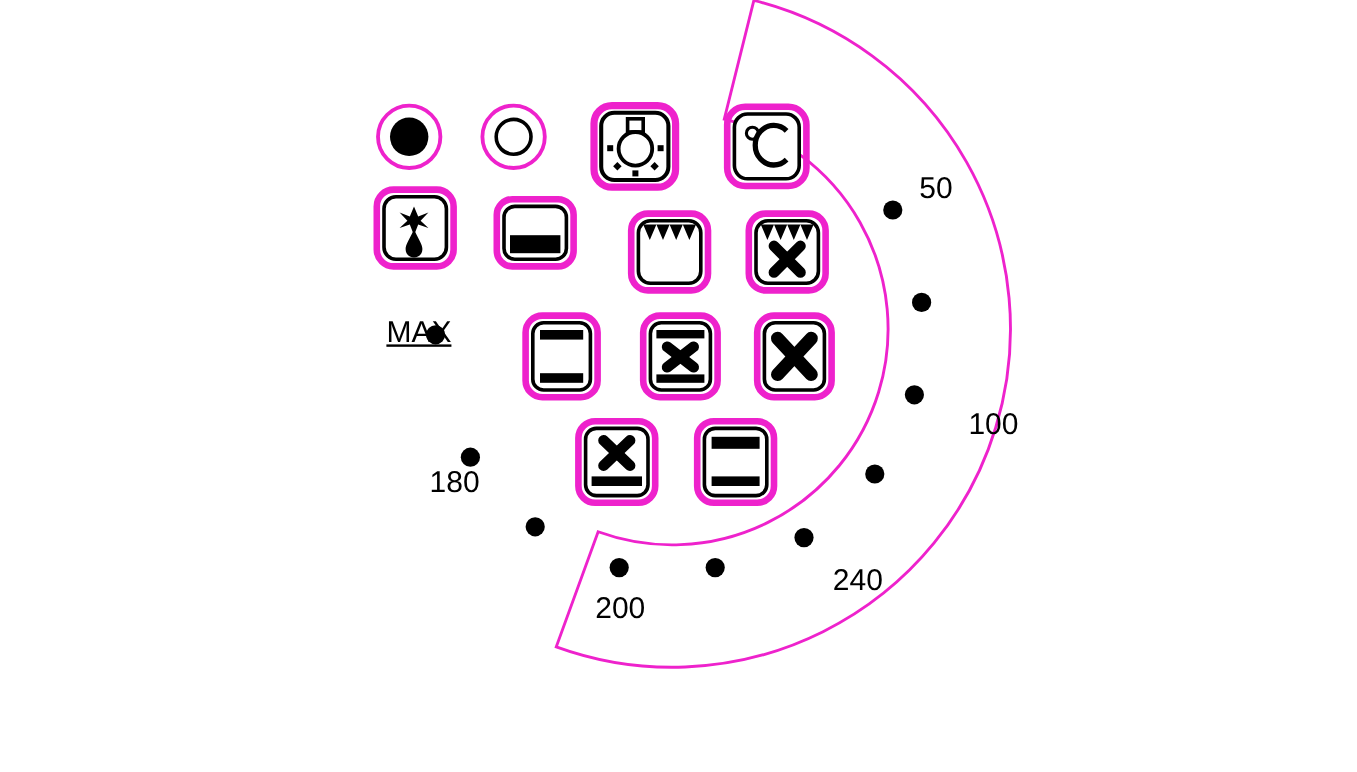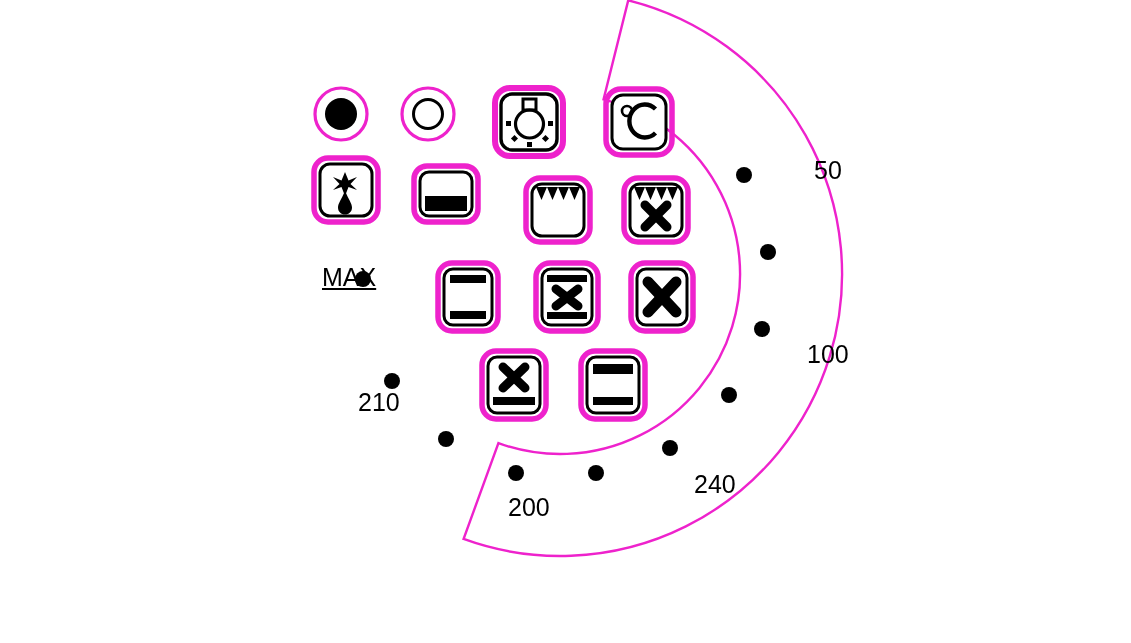--- a/index.html
+++ b/index.html
@@ -185,21 +185,21 @@
       <rect x="587" y="357" width="52" height="56" rx="9" ry="9" fill="#ffffff" stroke="#000000" stroke-width="3"></rect>
       <g fill="#000000">
         <rect x="593" y="364" width="40" height="10"></rect>
         <rect x="593" y="397" width="40" height="8"></rect>
       </g>
     </g>
 
   </svg>
 
   <div id="dial-label-layer">
-      <div class="dial-label" style="left: 766px; top: 156px; margin-left: 48px;">50</div>
+      <div class="dial-label" style="left: 766px; top: 143px;">50</div>
       <div class="dial-label" style="left: 807px; top: 340px;">100</div>
       <div class="dial-label" style="left: 694px; top: 470px;">240</div>
-      <div class="dial-label" style="left: 508px; top: 493px; text-align: right;">200</div>
-      <div class="dial-label" style="left: 358px; top: 388px;">210</div>
+      <div class="dial-label" style="left: 496px; top: 493px; text-align: right;">200</div>
+      <div class="dial-label" style="left: 358px; top: 388px;">180</div>
       <div class="dial-label" style="left: 322px; top: 263px; text-decoration: underline;">MAX</div>
     </div>
 
 </div>
 
 </body></html>

